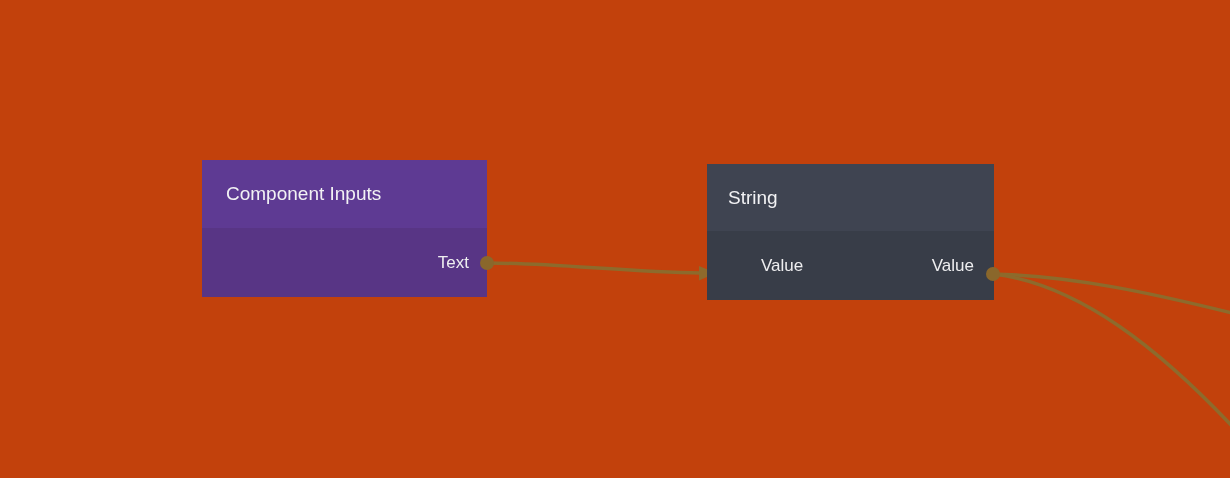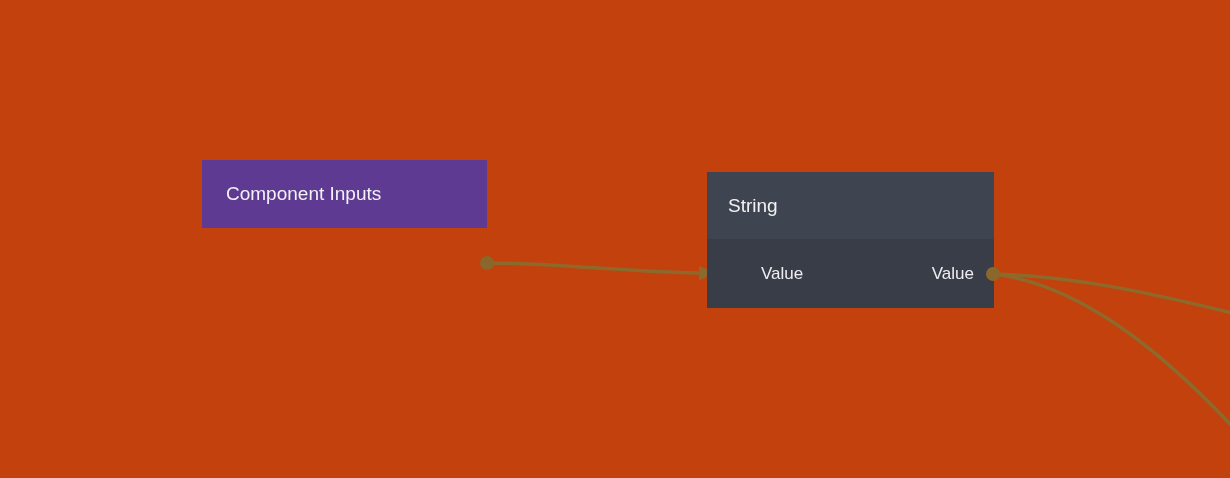--- a/index.html
+++ b/index.html
@@ -69,21 +69,21 @@
     height: 69px;
     background: #583585;
   }
   .node-component-inputs .port-row {
     justify-content: flex-end;
     padding: 0 18px;
   }
   
   .node-string {
     left: 707px;
-    top: 172px;
+    top: 164px;
     width: 287px;
     height: 136px;
   }
   .node-string .node-header {
     height: 67px;
     background: #3f4451;
     padding: 0 21px;
   }
   .node-string .node-body {
     height: 69px;
@@ -115,20 +115,25 @@
     <path d="M 487 263 C 555 263, 625 272, 701 273" fill="none" stroke="#8d6a2c" stroke-width="3.5" stroke-linecap="round"></path>
     <polygon points="699,266 716,273 699,280.5" fill="#8d6a2c"></polygon>
     <path d="M 993 274 C 1075 276, 1155 294, 1232 313" fill="none" stroke="#8d6a2c" stroke-width="3.5" stroke-linecap="round"></path>
     <path d="M 993 274 C 1080 284, 1162 352, 1232 426" fill="none" stroke="#8d6a2c" stroke-width="3.5" stroke-linecap="round"></path>
   </svg>
 
   <div class="node node-component-inputs">
     <div class="node-header">
       <span class="node-title">Component Inputs</span>
     </div>
+    <div class="node-body">
+      <div class="port-row">
+        <span class="port-label">Text</span>
+      </div>
+    </div>
   </div>
 
   <div class="node node-string">
     <div class="node-header">
       <span class="node-title">String</span>
     </div>
     <div class="node-body">
       <div class="port-row">
         <span class="port-label">Value</span>
         <span class="port-label">Value</span>

